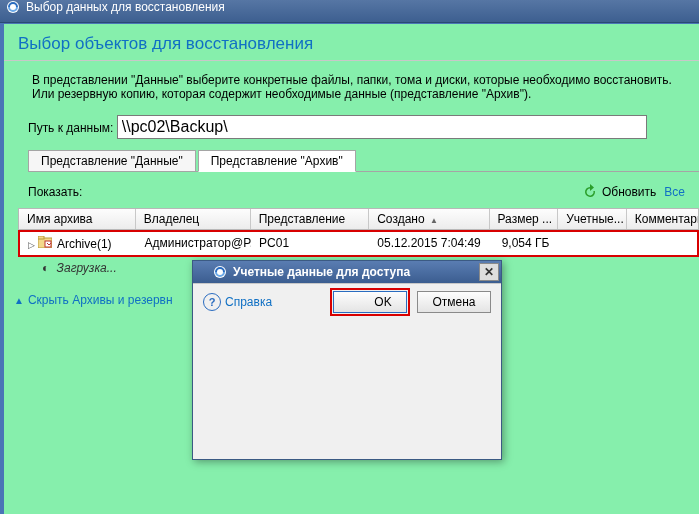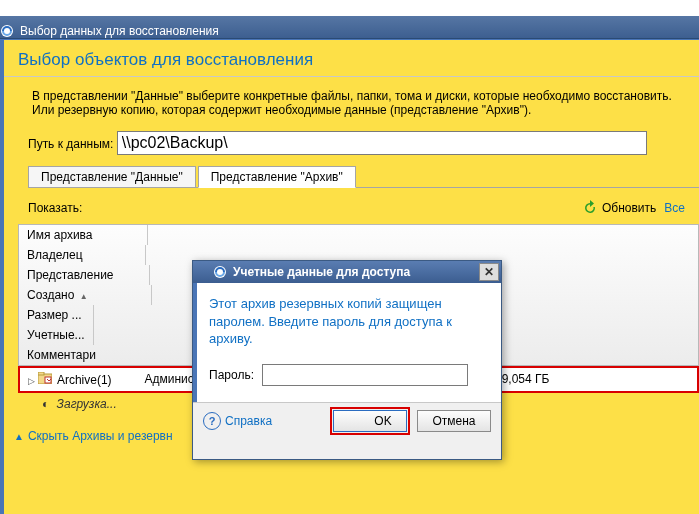--- a/index.html
+++ b/index.html
@@ -8,29 +8,28 @@
   font-family: "Segoe UI", Tahoma, sans-serif;
   font-size: 12px;
   background: #fff;
   overflow: hidden;
   color: #000;
 }
 .outer-title {
   background: linear-gradient(#5676a4, #3d5f90);
   color: #fff;
   height: 22px;
-  display: flex; align-items: flex-end;
-  padding: 0 0;
+  display: flex; align-items: flex-start;
+  padding: 0 6px;
   border-bottom: 1px solid #2a4a74;
-  margin-top: 16px;
 }
 .main {
   border-left: 4px solid #4a75b6;
   border-top: 1px solid #4a75b6;
-  background: #fde047;
+  background: #86efac;
   height: calc(100% - 22px);
   box-sizing: border-box;
 }
 .heading {
   color: #1070c4;
   font-size: 17px;
   font-weight: normal;
   padding: 10px 14px 6px 14px;
   border-bottom: 1px solid #c8c8c8;
 }
@@ -82,21 +81,20 @@
   margin-left: 8px;
 }
 .table-wrap {
   margin-left: 14px;
   margin-right: 0;
 }
 .thead {
   display: flex;
   border: 1px solid #b8b8b8;
   background: linear-gradient(#fdfdfd, #ececec);
-  flex-direction: column;
 }
 .th {
   border-right: 1px solid #c8c8c8;
   padding: 3px 8px;
   white-space: nowrap;
   overflow: hidden;
 }
 .sort-icon {
   font-size: 8px;
   margin-left: 2px;
@@ -308,27 +306,20 @@
     <span class="app-icon">
       <svg viewBox="0 0 14 14" width="14" height="14">
           <circle cx="7" cy="7" r="6" fill="#fff"></circle>
           <path d="M3 7 a4 4 0 0 1 8 0" fill="none" stroke="#2a6cc0" stroke-width="2"></path>
           <path d="M11 7 a4 4 0 0 1 -8 0" fill="none" stroke="#6aa8e8" stroke-width="2"></path>
         </svg>
     </span>
     <span style="font-weight:bold">Учетные данные для доступа</span>
     <div class="close-x">✕</div>
   </div>
-  <div class="modal-body">
-    <div class="modal-msg">Этот архив резервных копий защищен паролем. Введите пароль для доступа к архиву.</div>
-    <div class="pw-row">
-      <span>Пароль:</span>
-      <input type="password" class="pw-input" style="">
-    </div>
-  </div>
   <div class="modal-footer">
     <div class="help">
       <span class="help-icon">?</span>
       <span>Справка</span>
     </div>
     <div class="btns">
       <button class="btn ok">OK</button>
       <button class="btn">Отмена</button>
     </div>
   </div>

